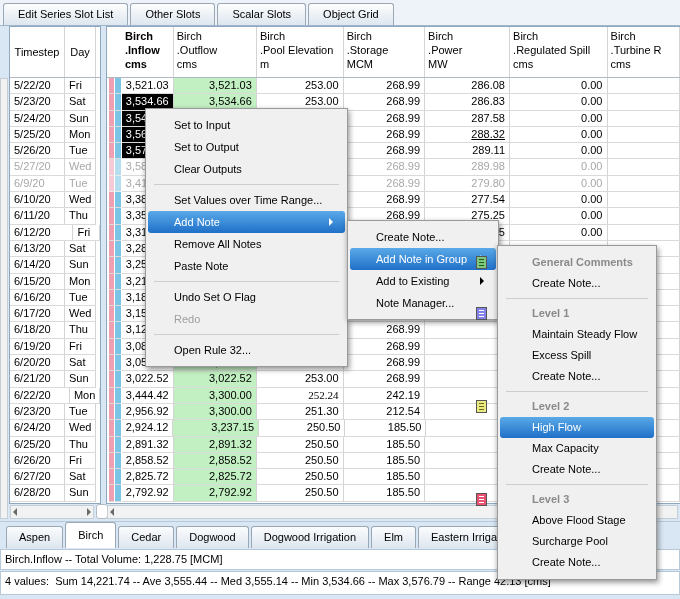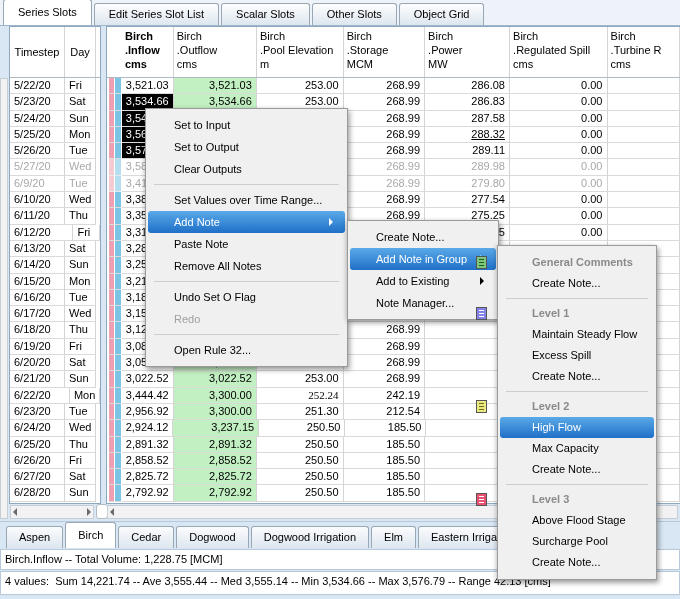--- a/index.html
+++ b/index.html
@@ -67,24 +67,23 @@
   .gitem { height:21px; line-height:21px; padding:0 14px 0 32px; position:relative; white-space:nowrap; margin:0 2px; border-radius:3px; }
   .gitem.header { font-weight:bold; color:#8a8a8a; }
   .gitem.hl { background:linear-gradient(#5aa9e8,#1f70c8); color:#fff; }
   .gicon { position:absolute; left:-24px; top:4px; width:11px; height:13px; border:1px solid #555; display:block; }
   .gicon i { display:block; height:1px; margin:2px 2px 0 2px; }
 </style>
 </head>
 <body>
 
 <div class="toptabs" id="toptabs">
-    <div class="toptab active">Series Slots</div>
     <div class="toptab">Edit Series Slot List</div>
+    <div class="toptab">Other Slots</div>
     <div class="toptab">Scalar Slots</div>
-    <div class="toptab">Other Slots</div>
     <div class="toptab">Object Grid</div>
   </div>
 
 <div class="vscroll"></div>
 
 <div class="pane" id="pane-left">
   <div class="hdr-row">
     <div class="hdr-cell center" style="width:55px">Timestep</div>
     <div class="hdr-cell center" style="width:31px">Day</div>
   </div>
@@ -533,22 +532,22 @@
 <div class="statusline" id="status1">Birch.Inflow -- Total Volume: 1,228.75 [MCM]</div>
 <div class="statusline" id="status2">4 values:  Sum 14,221.74 -- Ave 3,555.44 -- Med 3,555.14 -- Min 3,534.66 -- Max 3,576.79 -- Range 42.13 [cms]</div>
 
 <div class="menu" id="menu1" style="left:145px; top:108px; width:203px;">
     <div class="mitem">Set to Input</div>
     <div class="mitem">Set to Output</div>
     <div class="mitem">Clear Outputs</div>
     <div class="msep"></div>
     <div class="mitem">Set Values over Time Range...</div>
     <div class="mitem hl">Add Note<span class="marrow"></span></div>
+    <div class="mitem">Remove All Notes</div>
     <div class="mitem">Paste Note</div>
-    <div class="mitem">Remove All Notes</div>
     <div class="msep"></div>
     <div class="mitem">Undo Set O Flag</div>
     <div class="mitem disabled">Redo</div>
     <div class="msep"></div>
     <div class="mitem">Open Rule 32...</div>
   </div>
 
 <div class="menu" id="menu2" style="left:347px; top:220px; width:152px;">
     <div class="mitem">Create Note...</div>
     <div class="mitem hl">Add Note in Group<span class="marrow"></span></div>

